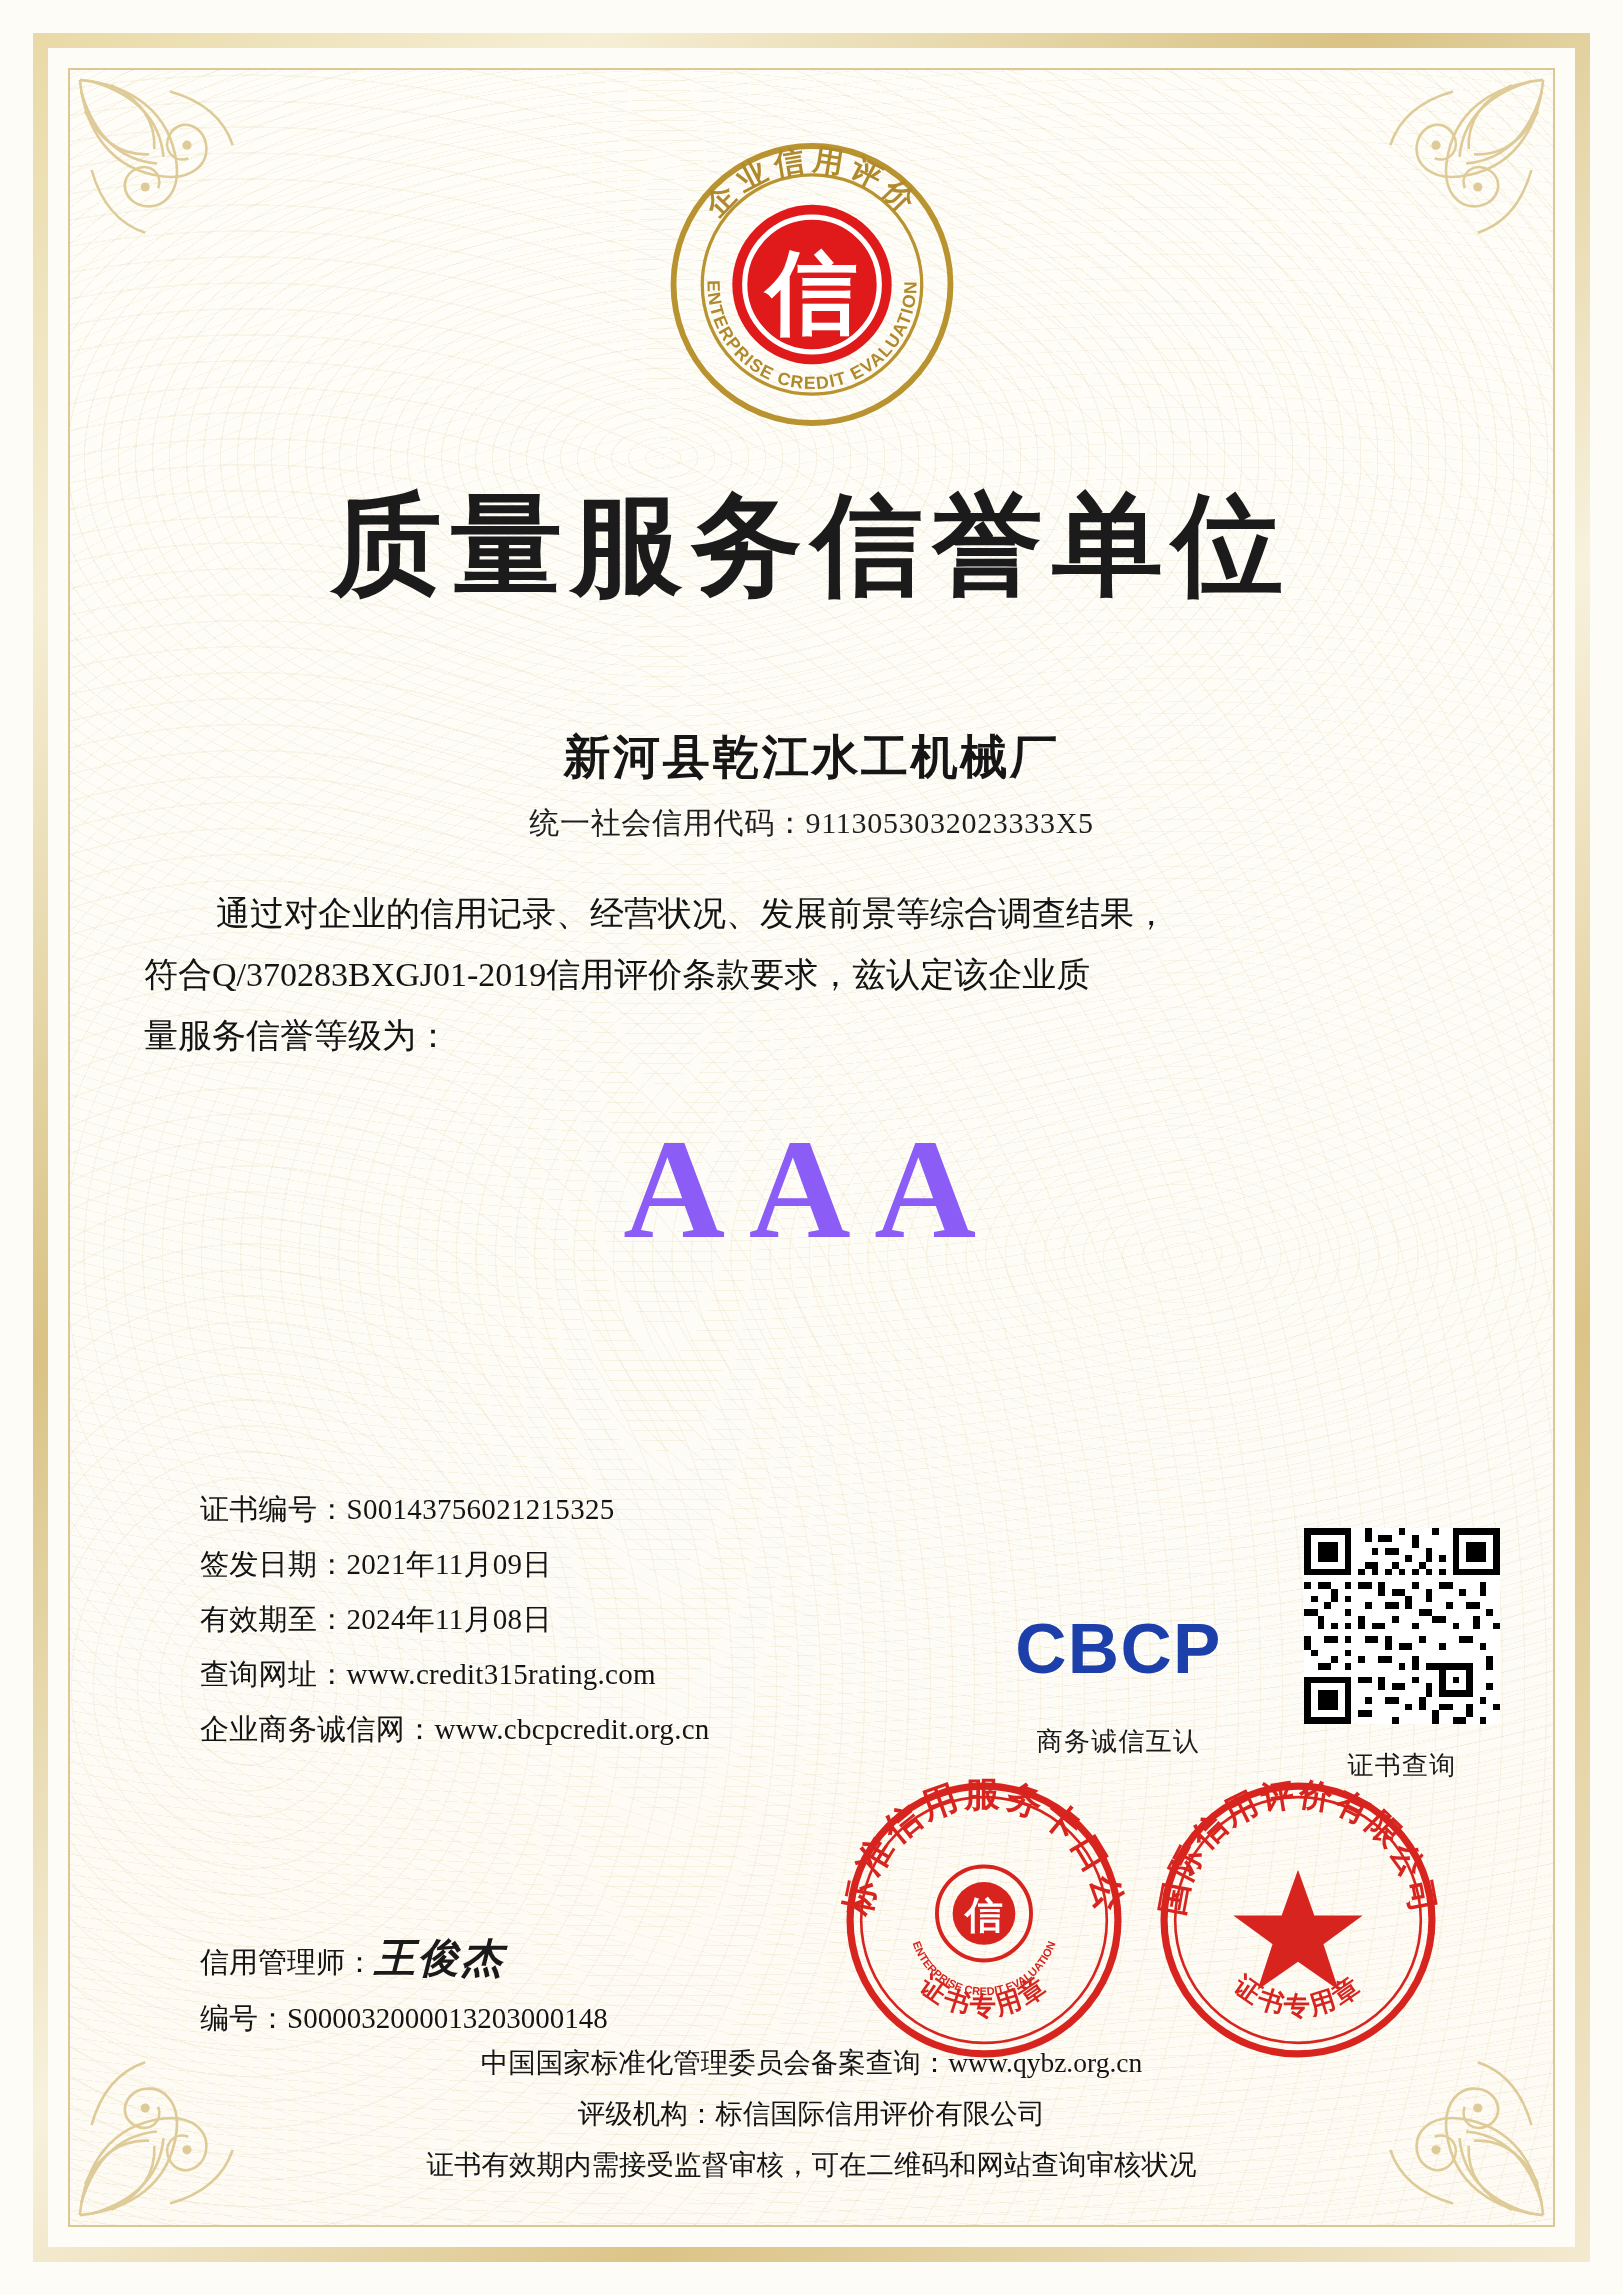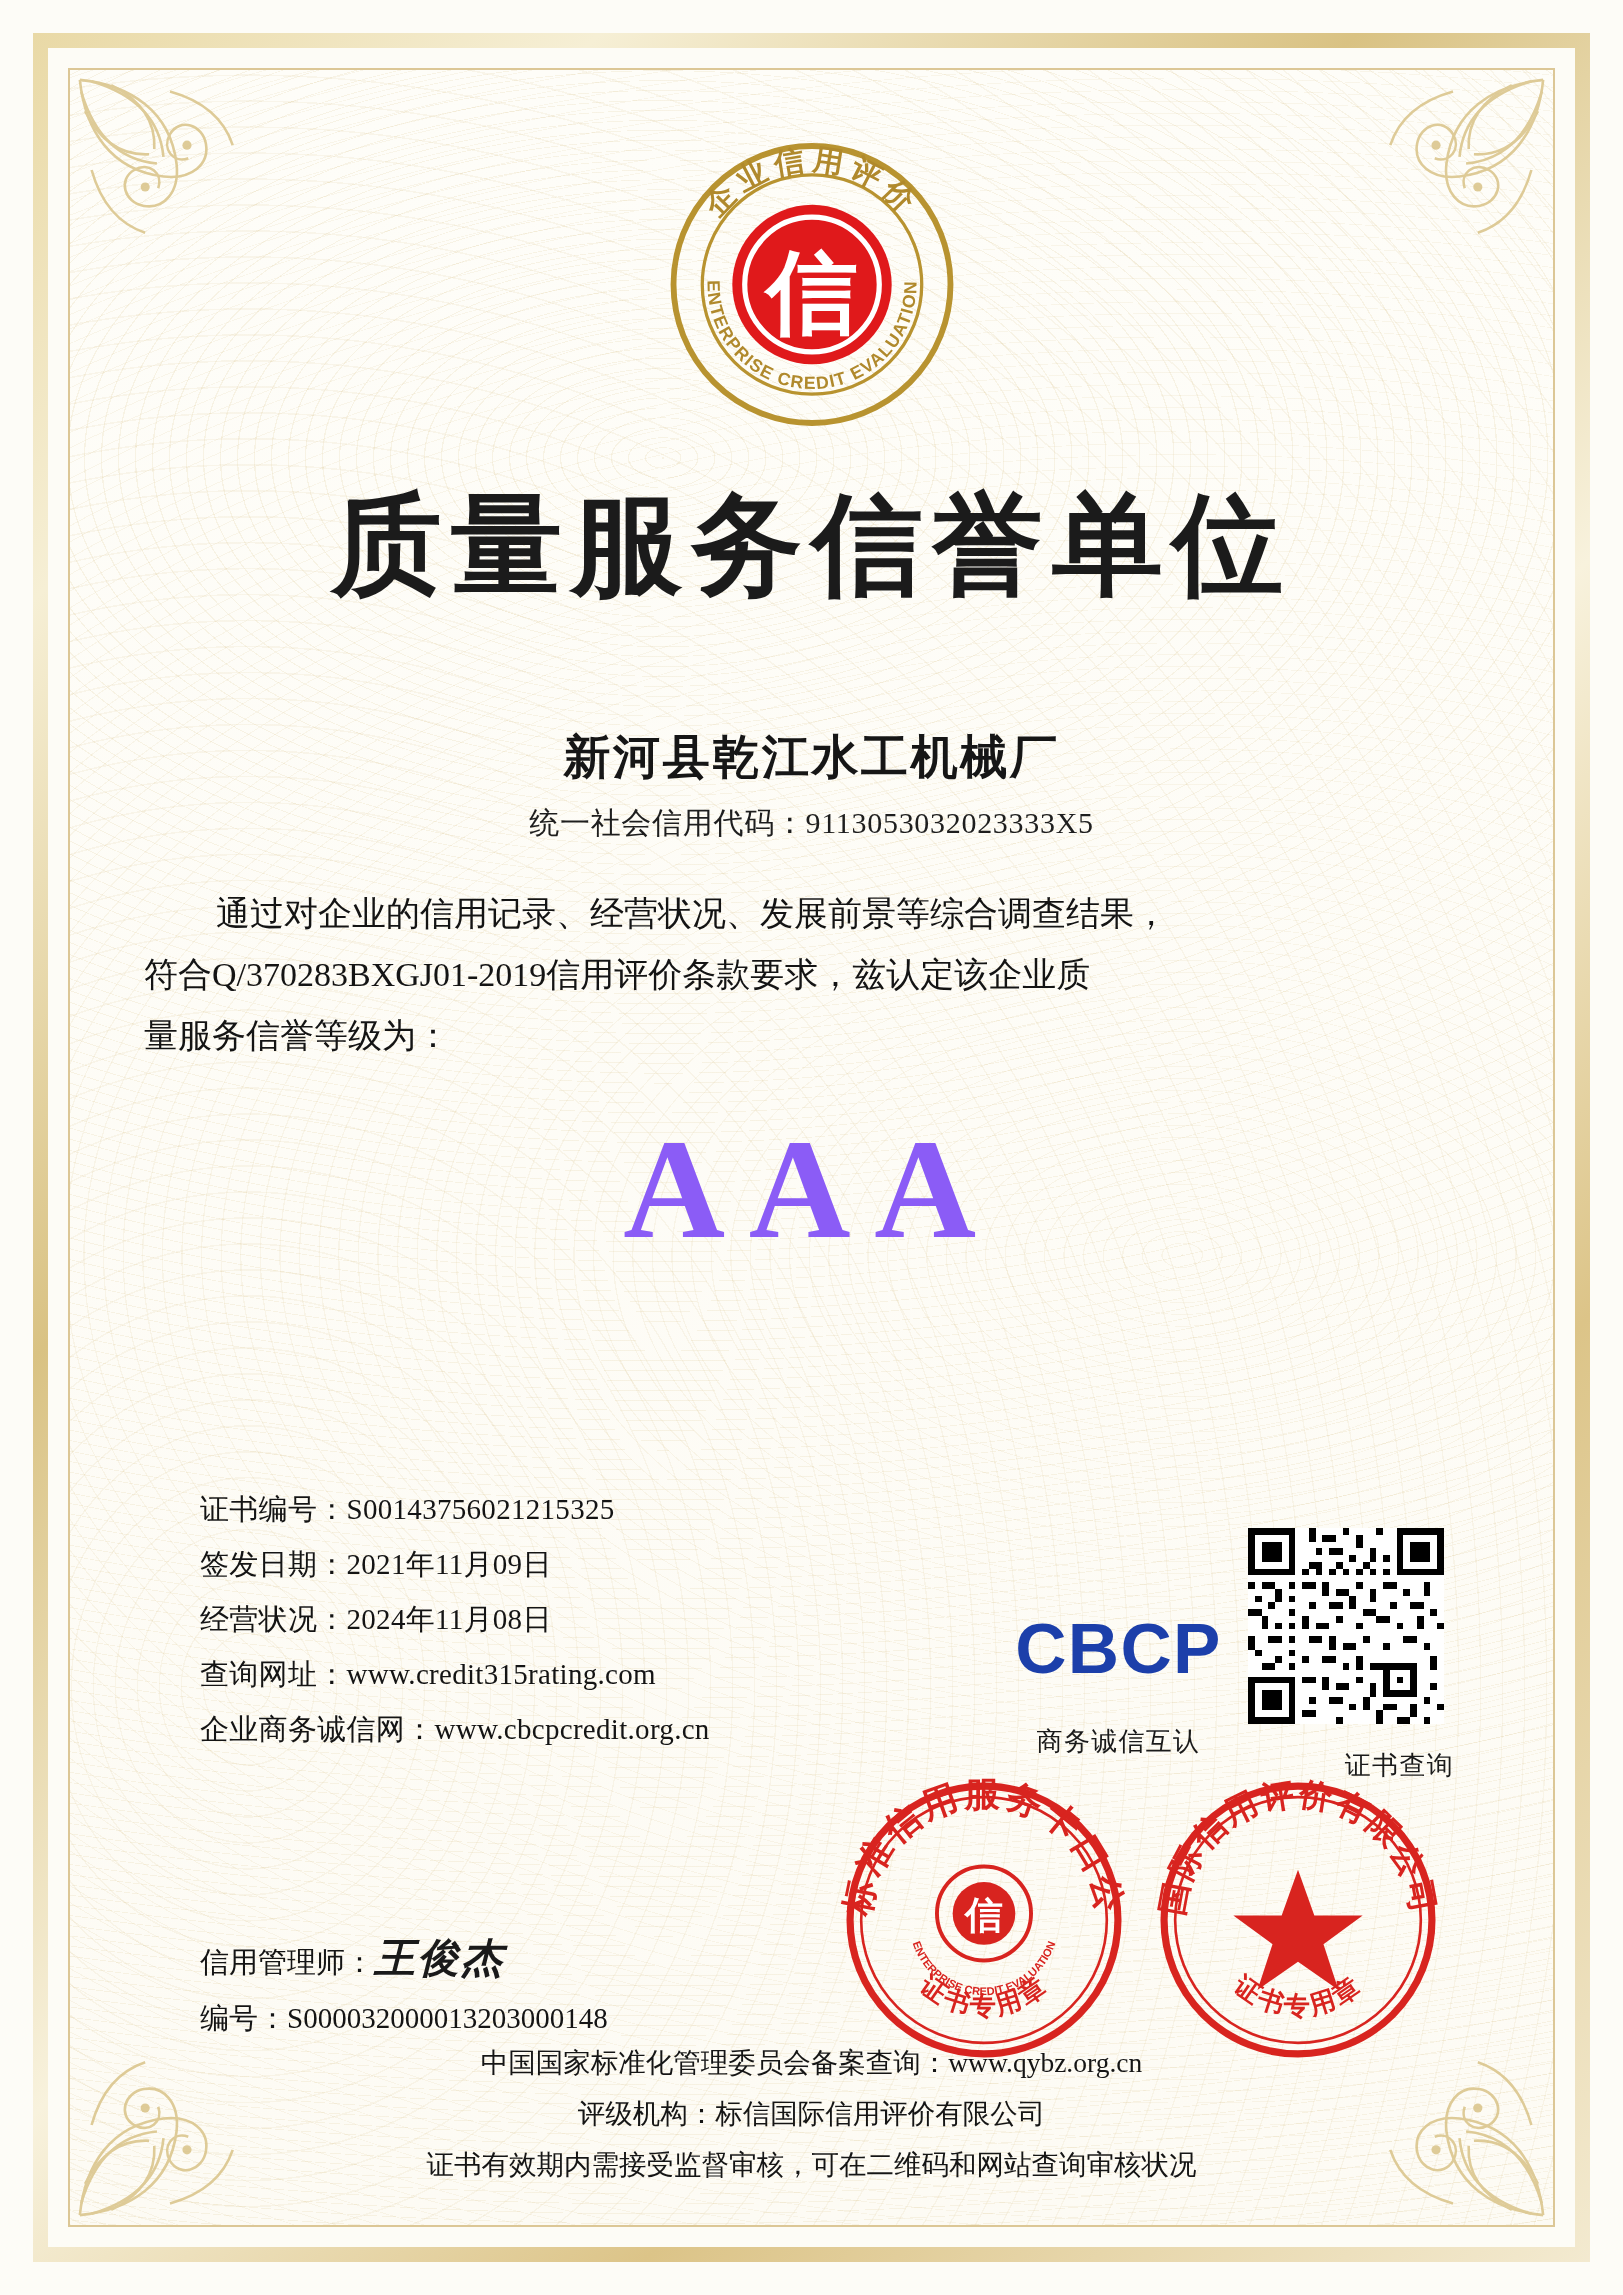--- a/index.html
+++ b/index.html
@@ -175,24 +175,24 @@
   }
   .cbcp .caption {
     margin-top: 40px;
     font-size: 26px;
     color: #1a1a1a;
     letter-spacing: 1.3px;
   }
 
   .qr-wrap {
     position: absolute;
-    left: 1166px;
+    left: 1222px;
     top: 1456px;
     width: 216px;
-    text-align: right;
+    text-align: center;
   }
   .qr {
     width: 196px; height: 196px;
     margin: 0 auto;
   }
   .qr-wrap .caption {
     margin-top: 23.6px;
     font-size: 26px;
     color: #1a1a1a;
     letter-spacing: 1.3px;
@@ -355,21 +355,21 @@
     <div class="grade">AAA</div>
 
     <div class="info">
       <div class="row">
         <span>证书编号：</span><span>S00143756021215325</span>
       </div>
       <div class="row">
         <span>签发日期：</span><span>2021年11月09日</span>
       </div>
       <div class="row">
-        <span>经营状况：</span><span>2024年11月08日</span>
+        <span>有效期至：</span><span>2024年11月08日</span>
       </div>
       <div class="row">
         <span>查询网址：</span><span>www.credit315rating.com</span>
       </div>
       <div class="row">
         <span>企业商务诚信网：</span><span>www.cbcpcredit.org.cn</span>
       </div>
     </div>
 
     <div class="cbcp">

